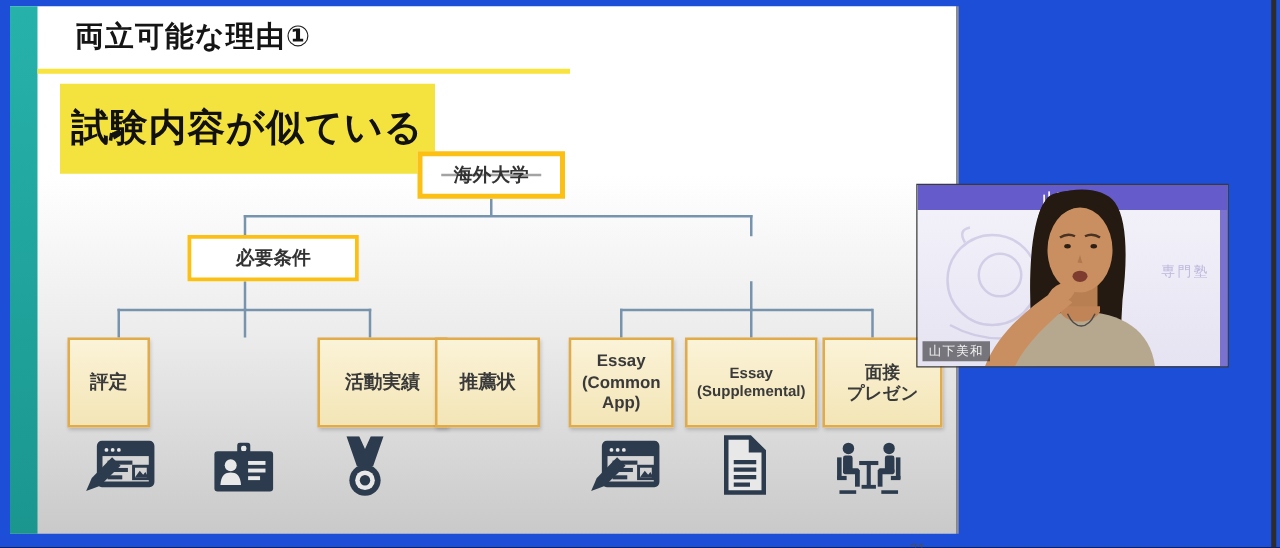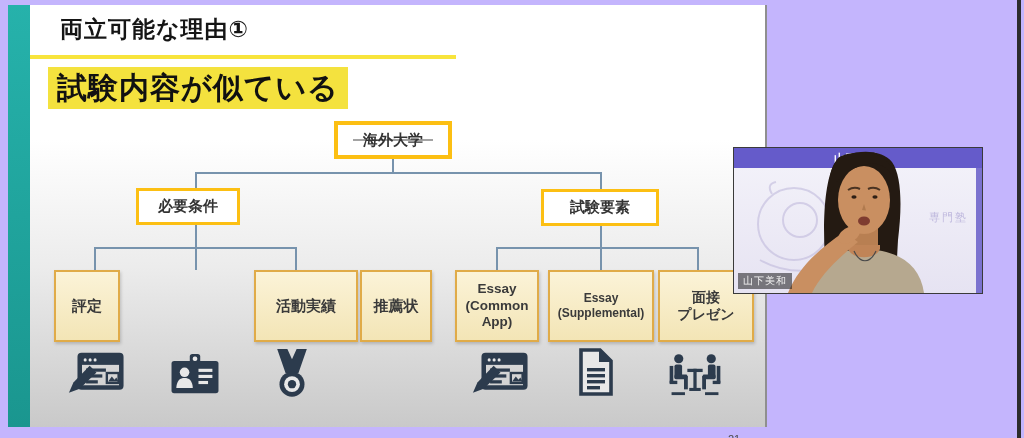--- a/index.html
+++ b/index.html
@@ -1,29 +1,29 @@
 <!DOCTYPE html>
 <html><head>
 <meta charset="utf-8">
 <style>
   html,body{margin:0;padding:0;background:#000;}
   body{width:1024px;height:438px;overflow:hidden;position:relative;
        font-family:"Liberation Sans","DejaVu Sans",sans-serif;}
-  .screen{position:absolute;inset:0;background:#c4b5fd;}
+  .screen{position:absolute;inset:0;background:#1d4ed8;}
 
   
   .slide{position:absolute;left:8px;top:5px;width:757px;height:422px;
          background:linear-gradient(#ffffff 0%,#ffffff 32%,#ececec 62%,#c9c9c9 100%);
          border-right:2px solid #8f8f8f;}
   .accent-bar{position:absolute;left:0;top:0;width:22px;height:100%;
               background:linear-gradient(#26b2ab,#1a968f);}
   .kicker{position:absolute;left:52px;top:9px;font-size:23px;font-weight:bold;color:#151515;letter-spacing:1px;}
   .kicker-underline{position:absolute;left:22px;top:50px;width:426px;height:4px;background:#f8e43c;}
   .title-highlight{position:absolute;left:40px;top:62px;background:#f4e23e;color:#111;
-                   font-size:30px;font-weight:bold;line-height:42px;padding:0 9px;letter-spacing:1px;}
+                   font-size:30px;font-weight:bold;line-height:42px;padding:15px 9px;letter-spacing:1px;}
 
   .conn{position:absolute;background:#7793ad;}
   .conn.v{width:2px;} .conn.h{height:2px;}
 
   .node{position:absolute;background:#fff;display:flex;align-items:center;justify-content:center;
         font-weight:bold;color:#333;box-sizing:border-box;}
   .root{border:4px solid #fcbf13;padding:15px;}
   .root-inner{border:1px solid #a3a3a3;width:100%;height:100%;display:flex;align-items:center;
               justify-content:center;font-size:15px;font-weight:bold;color:#333;}
   .branch{border:3px solid #fcbf13;font-size:15px;}
@@ -79,26 +79,25 @@
     <div class="conn v" style="left:287px;top:242px;height:23px"></div>
     <div class="conn v" style="left:592px;top:220px;height:23px"></div>
     <div class="conn h" style="left:488px;top:242px;width:202px"></div>
     <div class="conn v" style="left:488px;top:242px;height:23px"></div>
     <div class="conn v" style="left:592px;top:242px;height:23px"></div>
     <div class="conn v" style="left:689px;top:242px;height:23px"></div>
 
     <div class="node root" style="left:326px;top:116px;width:118px;height:36px">
       <div class="root-inner">海外大学</div>
     </div>
-    <div class="node branch" style="left:128px;top:183px;width:104px;height:37px">必要条件</div>
-    <div class="node branch" style="left:533px;top:184px;width:118px;height:37px">試験要素</div>
+    <div class="node branch" style="left:142px;top:183px;width:137px;height:37px">必要条件</div>
 
     <div class="leaf" style="left:46px;width:66px">評定</div>
     <div class="leaf" style="left:246px;width:104px">活動実績</div>
-    <div class="leaf" style="left:352px;width:72px">推薦状</div>
+    <div class="leaf" style="left:340px;width:84px">推薦状</div>
     <div class="leaf fs-ca" style="left:447px;width:84px">Essay
 (Common
 App)</div>
     <div class="leaf fs-sup" style="left:540px;width:106px">Essay
 (Supplemental)</div>
     <div class="leaf fs-mp" style="left:650px;width:96px">面接
 プレゼン</div>
 
     <div class="icon" style="left:60px;top:347px;width:56px;height:42px">
       <svg viewBox="0 0 62 46">

